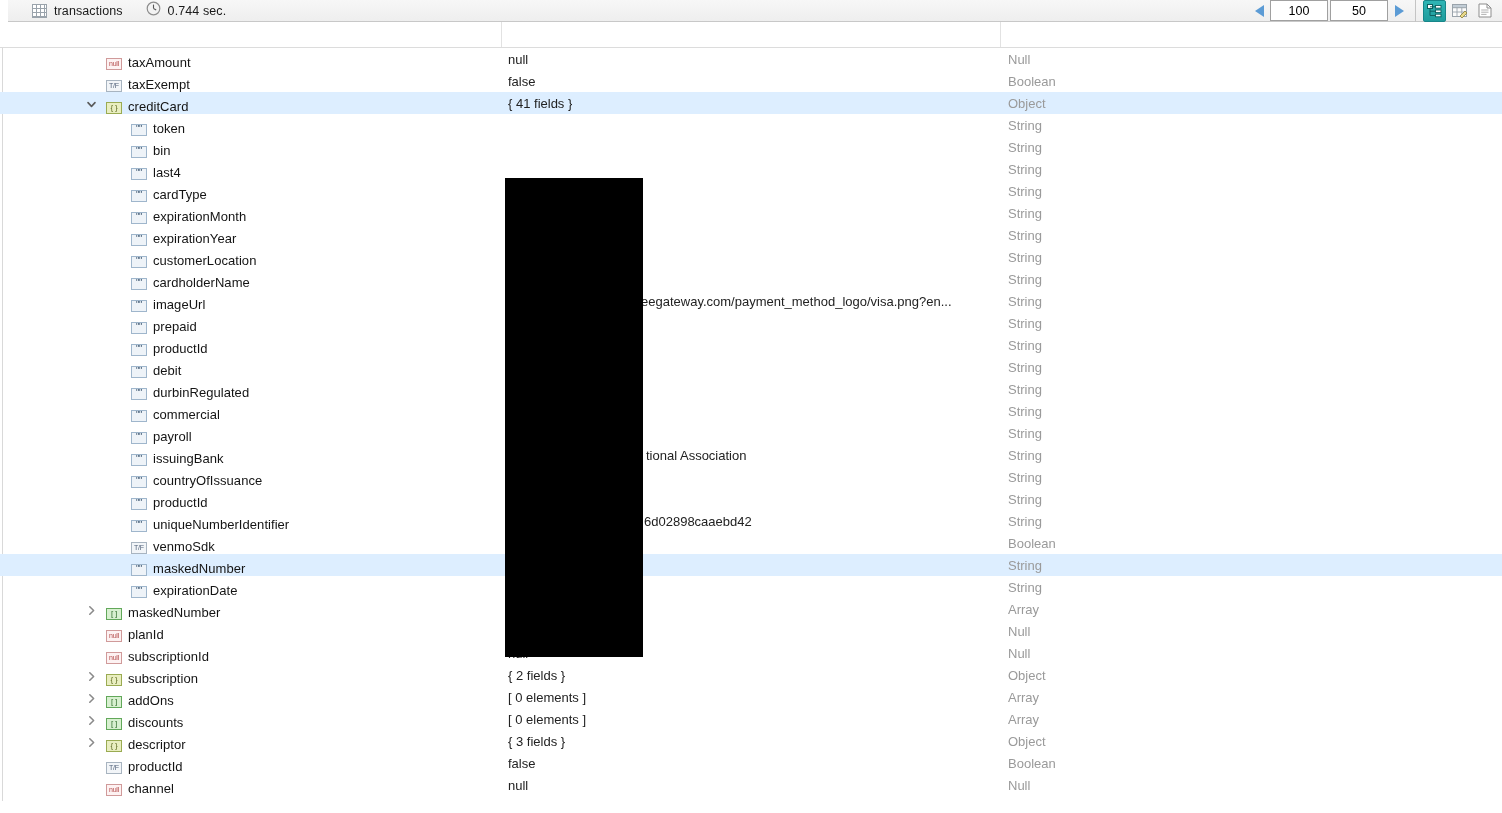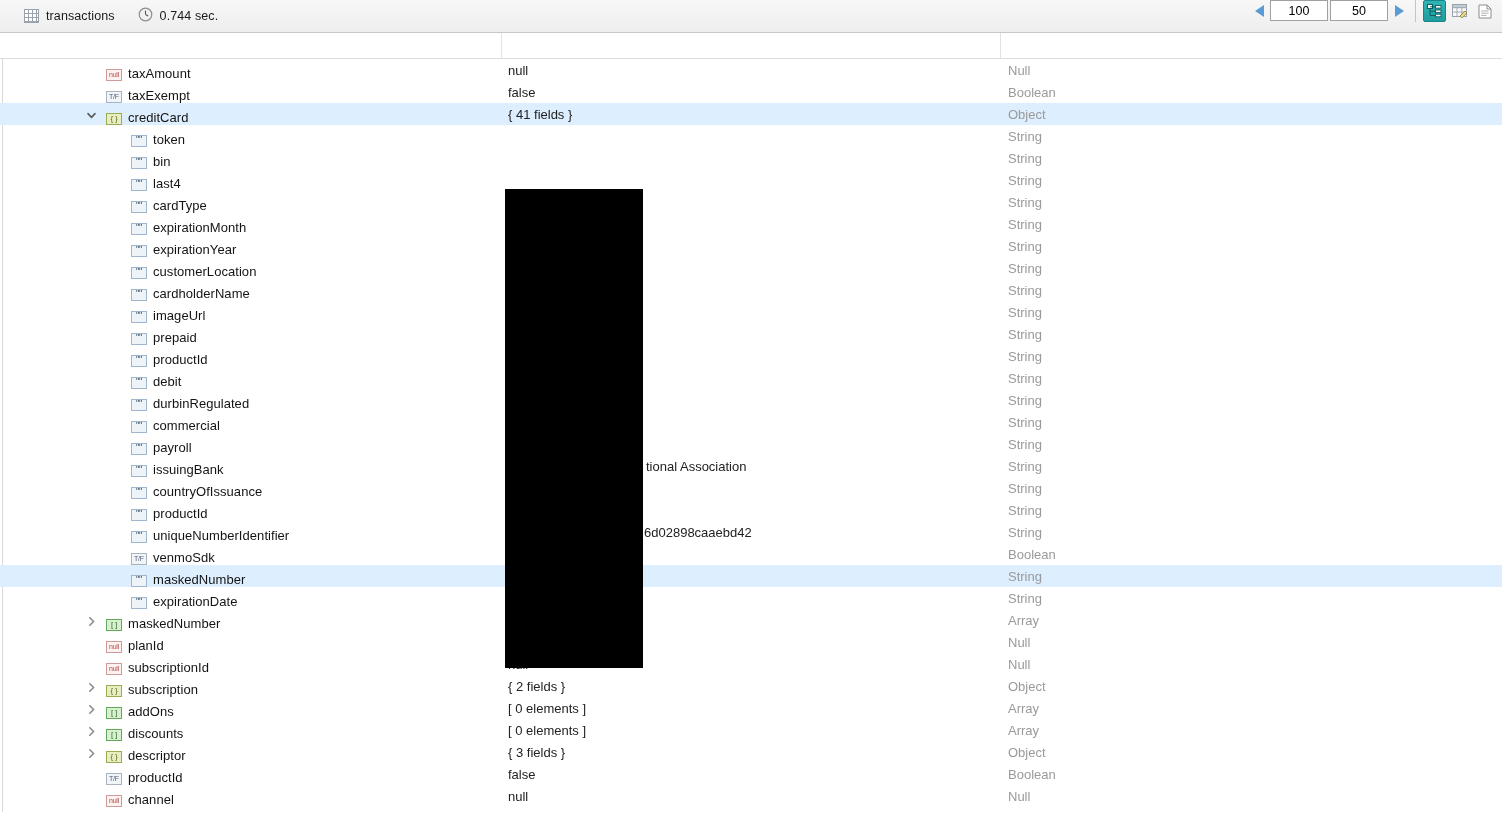--- a/index.html
+++ b/index.html
@@ -6,26 +6,27 @@
   html, body {
     width: 1502px; height: 813px;
     background: #ffffff;
     font-family: "Liberation Sans", sans-serif;
     overflow: hidden;
   }
 
   
   .toolbar {
     position: relative;
-    height: 33px;
+    height: 22px;
     background: linear-gradient(to bottom, #f7f7f7 0%, #eeeeee 100%);
     border-bottom: 1px solid #c8c8c8;
     display: flex;
     align-items: center;
     padding: 0 4px 0 24px;
+    margin-left: 8px;
   }
   .tb-left { display: flex; align-items: center; gap: 7px; }
   .tb-title {
     font-size: 12.5px;
     color: #1a1a1a;
     letter-spacing: .1px;
   }
   .tb-time {
     font-size: 12.5px;
     color: #1a1a1a;
@@ -41,21 +42,21 @@
       linear-gradient(to bottom, transparent 0, transparent 3px, #9aa3ab 3px, #9aa3ab 4px, transparent 4px, transparent 7px, #9aa3ab 7px, #9aa3ab 8px, transparent 8px, transparent 11px, #9aa3ab 11px, #9aa3ab 12px, transparent 12px),
       #ffffff;
     flex: 0 0 auto;
   }
   .clock-icon { display: block; }
 
   .tb-right {
     position: absolute;
     right: 6px; top: 0; bottom: 0;
     display: flex;
-    align-items: flex-start;
+    align-items: center;
     gap: 0;
   }
   .nav-arrow {
     width: 20px; height: 22px;
     display: flex; align-items: center; justify-content: center;
     cursor: pointer;
   }
   .tri-left {
     width: 0; height: 0;
     border-top: 6px solid transparent;
@@ -379,20 +380,21 @@
           <span class="key-label">cardholderName</span>
         </span>
         <span class="val-cell"></span>
         <span class="type-cell">String</span>
       </div>
       <div class="row">
         <span class="key-cell" style="left:131px">
           <span class="tico str">""</span>
           <span class="key-label">imageUrl</span>
         </span>
+        <span class="val-cell" style="left:641px">eegateway.com/payment_method_logo/visa.png?en...</span>
         <span class="type-cell">String</span>
       </div>
       <div class="row">
         <span class="key-cell" style="left:131px">
           <span class="tico str">""</span>
           <span class="key-label">prepaid</span>
         </span>
         <span class="val-cell"></span>
         <span class="type-cell">String</span>
       </div>

